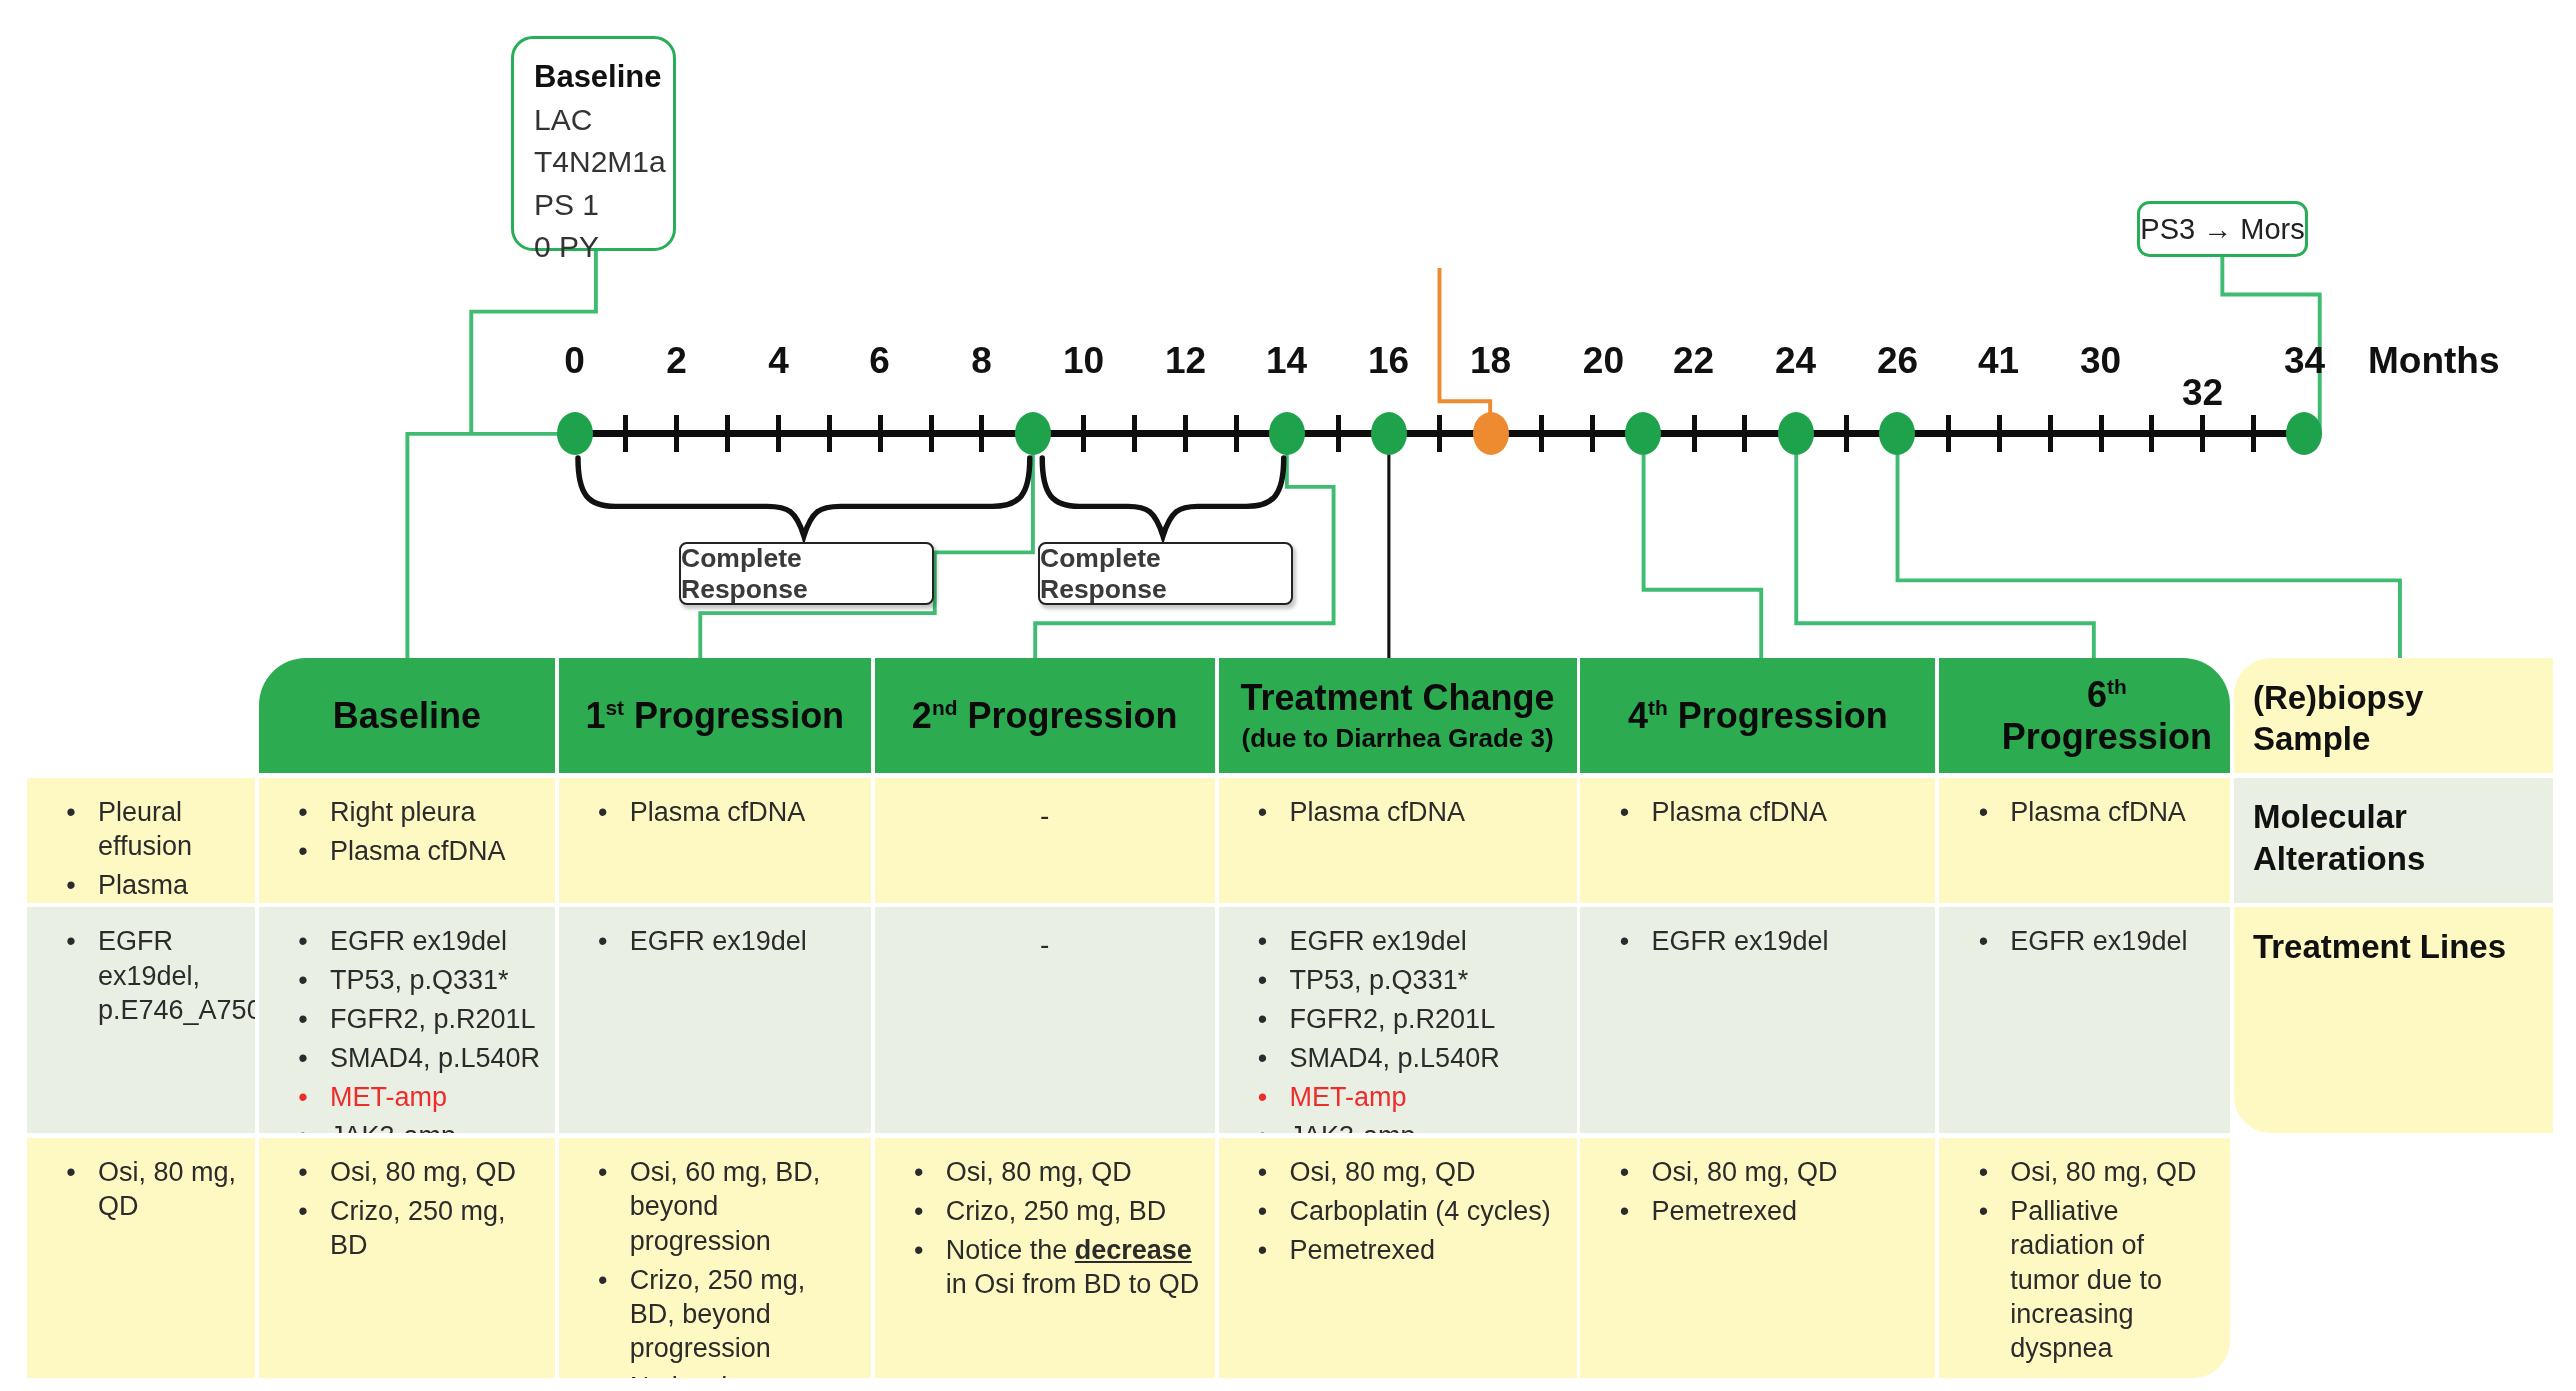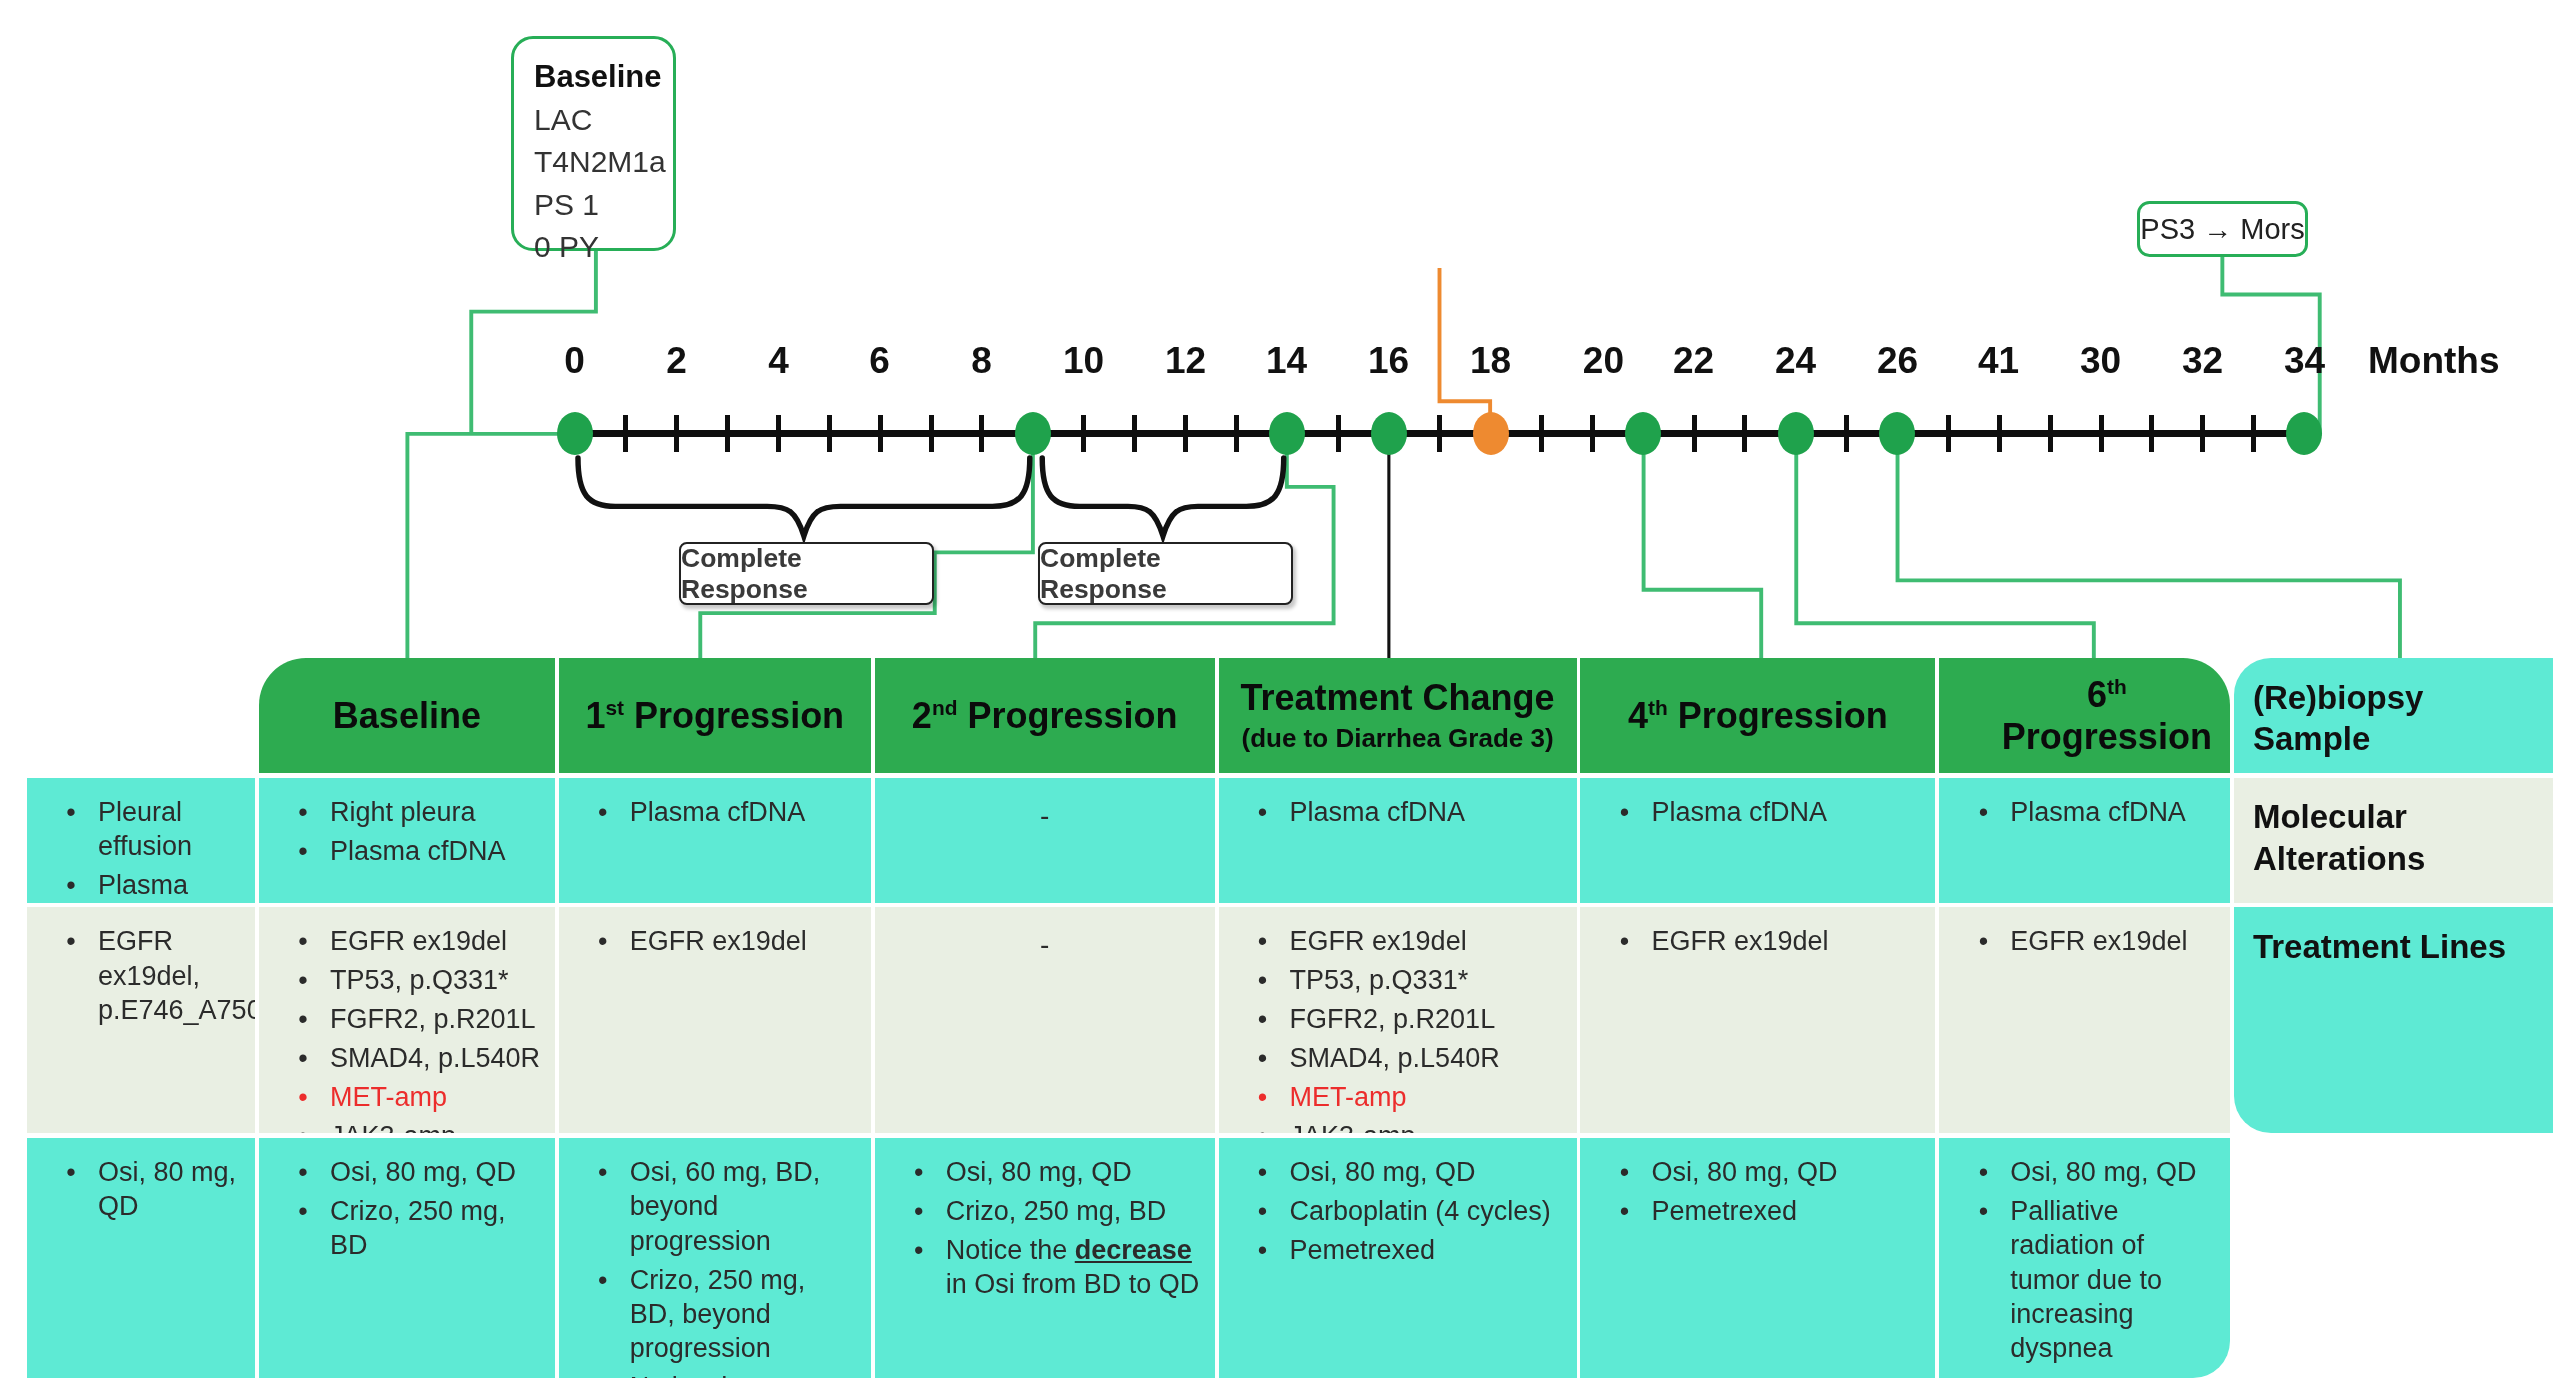--- a/index.html
+++ b/index.html
@@ -48,21 +48,21 @@
      grid-template-columns:228px 296px 312px 340px 358px 355px 291px 319px;
      grid-template-rows:115px 125px 226px 240px;
      gap:4.7px 3.9px;}
   .blank{background:#fff;}
   .hcell{background:#2dab50;color:#0b0b0b;display:flex;flex-direction:column;
      align-items:center;justify-content:center;text-align:center;
      font-size:36px;font-weight:bold;}
   .hcell .hsub{font-size:26px;font-weight:bold;margin-top:3.1px;}
   .hcell.first{border-top-left-radius:47px;}
   .hcell.last{border-top-right-radius:47px;padding-left:44px;}
-  .ra{background:#5eead4;}
+  .ra{background:#fef9c3;}
   .rb{background:#e9efe3;}
   .lcell{font-size:33px;font-weight:bold;color:#111;
      padding:18.7px 9.3px 0 18.7px;box-sizing:border-box;line-height:1.25;}
   .lcell.r1{border-top-left-radius:37px;}
   .lcell.r3{border-bottom-left-radius:37px;}
   .cell{box-sizing:border-box;overflow:hidden;}
   .cell.r3.lastcol{border-bottom-right-radius:37px;}
   .cell ul{margin:0;padding:17px 14px 0 30px;list-style:none;
      font-size:27px;line-height:1.27;color:#2b2b2b;}
   .cell li{position:relative;padding-left:41px;margin-bottom:4.7px;}
@@ -147,21 +147,21 @@
       <div class="tick" style="left: 1895px;"></div>
       <div class="mlabel" style="left: 1865px;">26</div>
       <div class="tick" style="left: 1946px;"></div>
       <div class="tick" style="left: 1997px;"></div>
       <div class="mlabel" style="left: 1966px;">41</div>
       <div class="tick" style="left: 2048px;"></div>
       <div class="tick" style="left: 2099px;"></div>
       <div class="mlabel" style="left: 2068px;">30</div>
       <div class="tick" style="left: 2149px;"></div>
       <div class="tick" style="left: 2200px;"></div>
-      <div class="mlabel" style="left: 2170px;">32</div>
+      <div class="mlabel" style="left: 2170px; margin-top: 32px;">32</div>
       <div class="tick" style="left: 2251px;"></div>
       <div class="tick" style="left: 2302px;"></div>
       <div class="mlabel" style="left: 2272px;">34</div>
       <div class="dot green" style="left: 557px;"></div>
       <div class="dot green" style="left: 1015px;"></div>
       <div class="dot green" style="left: 1269px;"></div>
       <div class="dot green" style="left: 1371px;"></div>
       <div class="dot orange" style="left: 1473px;"></div>
       <div class="dot green" style="left: 1625px;"></div>
       <div class="dot green" style="left: 1778px;"></div>

